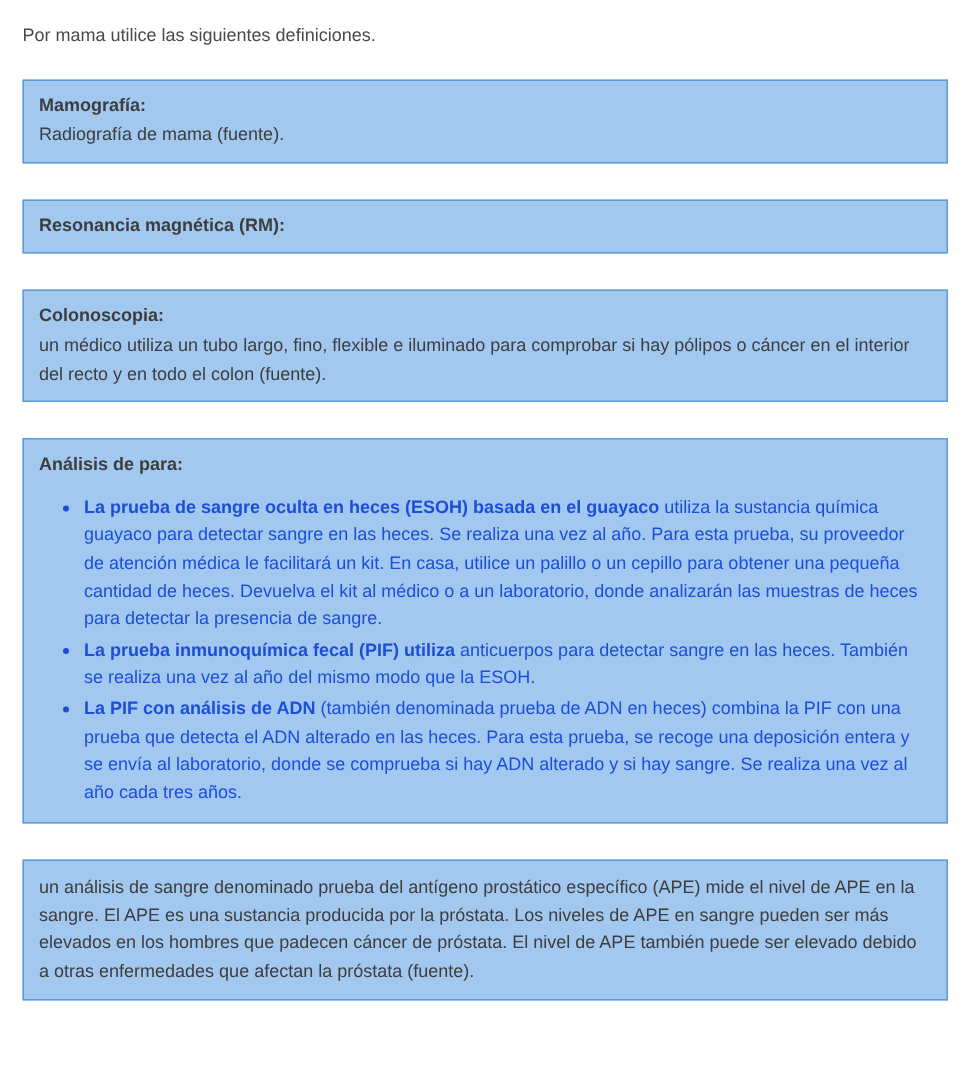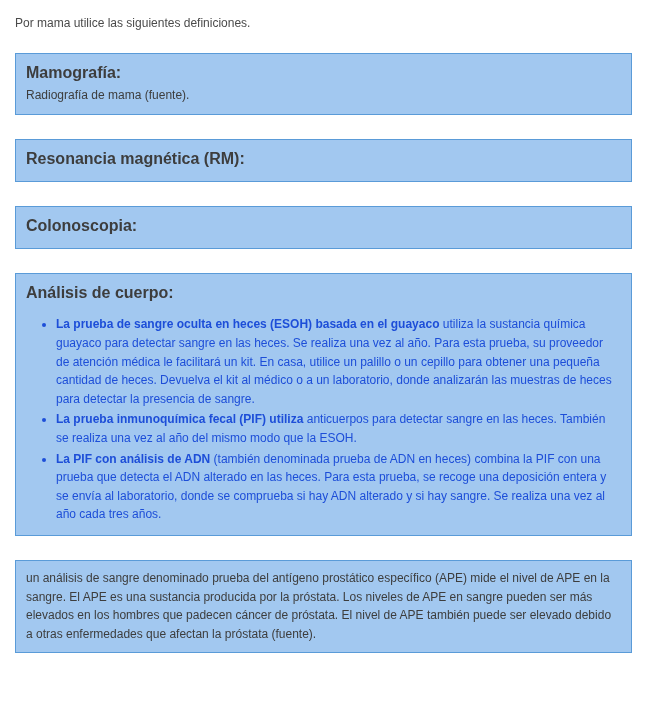--- a/index.html
+++ b/index.html
@@ -23,21 +23,21 @@
     color: #4a4a4a;
   }
   .def-box {
     background: #a2c8f0;
     border: 1px solid #5a9bd8;
     padding: 7px 10px 9px 10px;
     margin: 0 0 24px 0;
     box-sizing: border-box;
   }
   .def-title {
-    font-size: 16px;
+    font-size: 12px;
     font-weight: bold;
     margin: 0;
     color: #3d3d3d;
   }
   .def-body {
     margin: 1px 0 0 0;
     color: #3d3d3d;
   }
   .def-bullets {
     margin: 10px 0 2px 0;
@@ -60,24 +60,25 @@
   <h2 class="def-title">Mamografía:</h2>
   <p class="def-body">Radiografía de mama (fuente).</p>
 </section>
 
 <section class="def-box">
   <h2 class="def-title">Resonancia magnética (RM):</h2>
 </section>
 
 <section class="def-box">
   <h2 class="def-title">Colonoscopia:</h2>
+  <p class="def-body">un médico utiliza un tubo largo, fino, flexible e iluminado para comprobar si hay pólipos o cáncer en el interior del recto y en todo el colon (fuente).</p>
 </section>
 
 <section class="def-box">
-  <h2 class="def-title">Análisis de cuerpo:</h2>
+  <h2 class="def-title">Análisis de para:</h2>
   <ul class="def-bullets">
     <li><span class="b">La prueba de sangre oculta en heces (ESOH) basada en el guayaco</span><span> utiliza la sustancia química guayaco para detectar sangre en las heces. Se realiza una vez al año. Para esta prueba, su proveedor de atención médica le facilitará un kit. En casa, utilice un palillo o un cepillo para obtener una pequeña cantidad de heces. Devuelva el kit al médico o a un laboratorio, donde analizarán las muestras de heces para detectar la presencia de sangre.</span></li>
     <li><span class="b">La prueba inmunoquímica fecal (PIF) utiliza</span><span> anticuerpos para detectar sangre en las heces. También se realiza una vez al año del mismo modo que la ESOH.</span></li>
     <li><span class="b">La PIF con análisis de ADN</span><span> (también denominada prueba de ADN en heces) combina la PIF con una prueba que detecta el ADN alterado en las heces. Para esta prueba, se recoge una deposición entera y se envía al laboratorio, donde se comprueba si hay ADN alterado y si hay sangre. Se realiza una vez al año cada tres años.</span></li>
   </ul>
 </section>
 
 <section class="def-box">
   <p class="def-body">un análisis de sangre denominado prueba del antígeno prostático específico (APE) mide el nivel de APE en la sangre. El APE es una sustancia producida por la próstata. Los niveles de APE en sangre pueden ser más elevados en los hombres que padecen cáncer de próstata. El nivel de APE también puede ser elevado debido a otras enfermedades que afectan la próstata (fuente).</p>
 </section>

